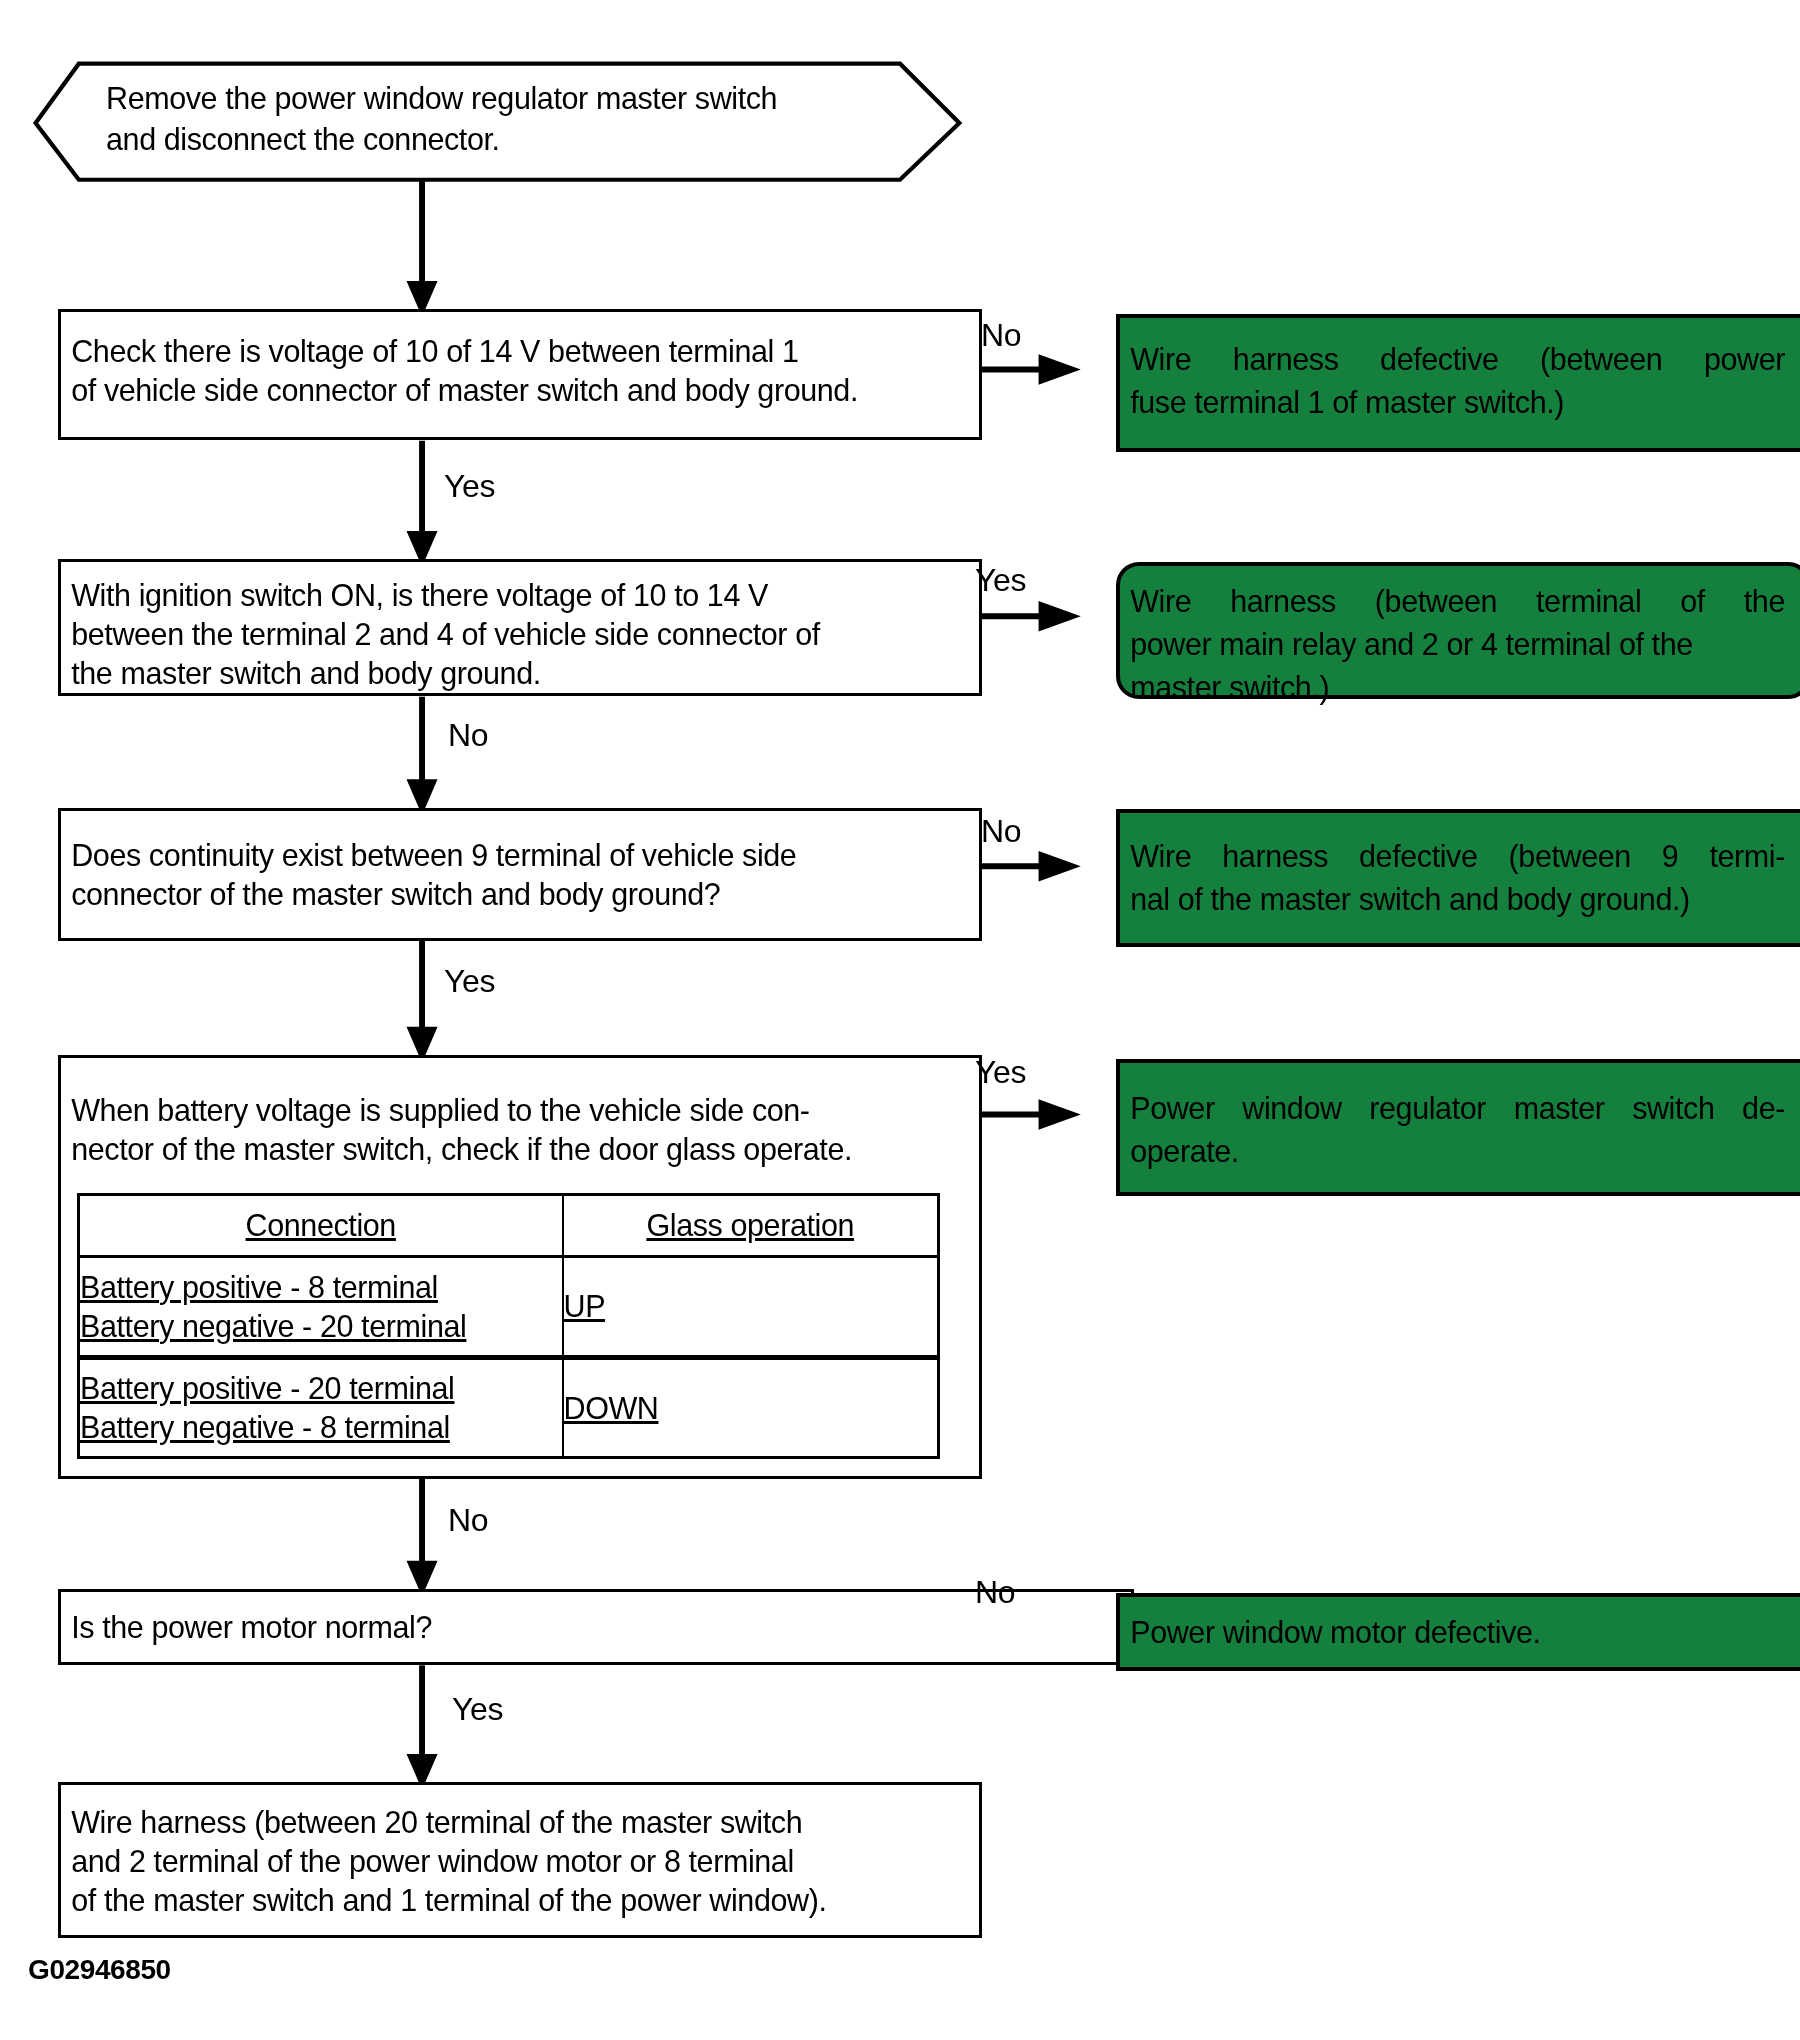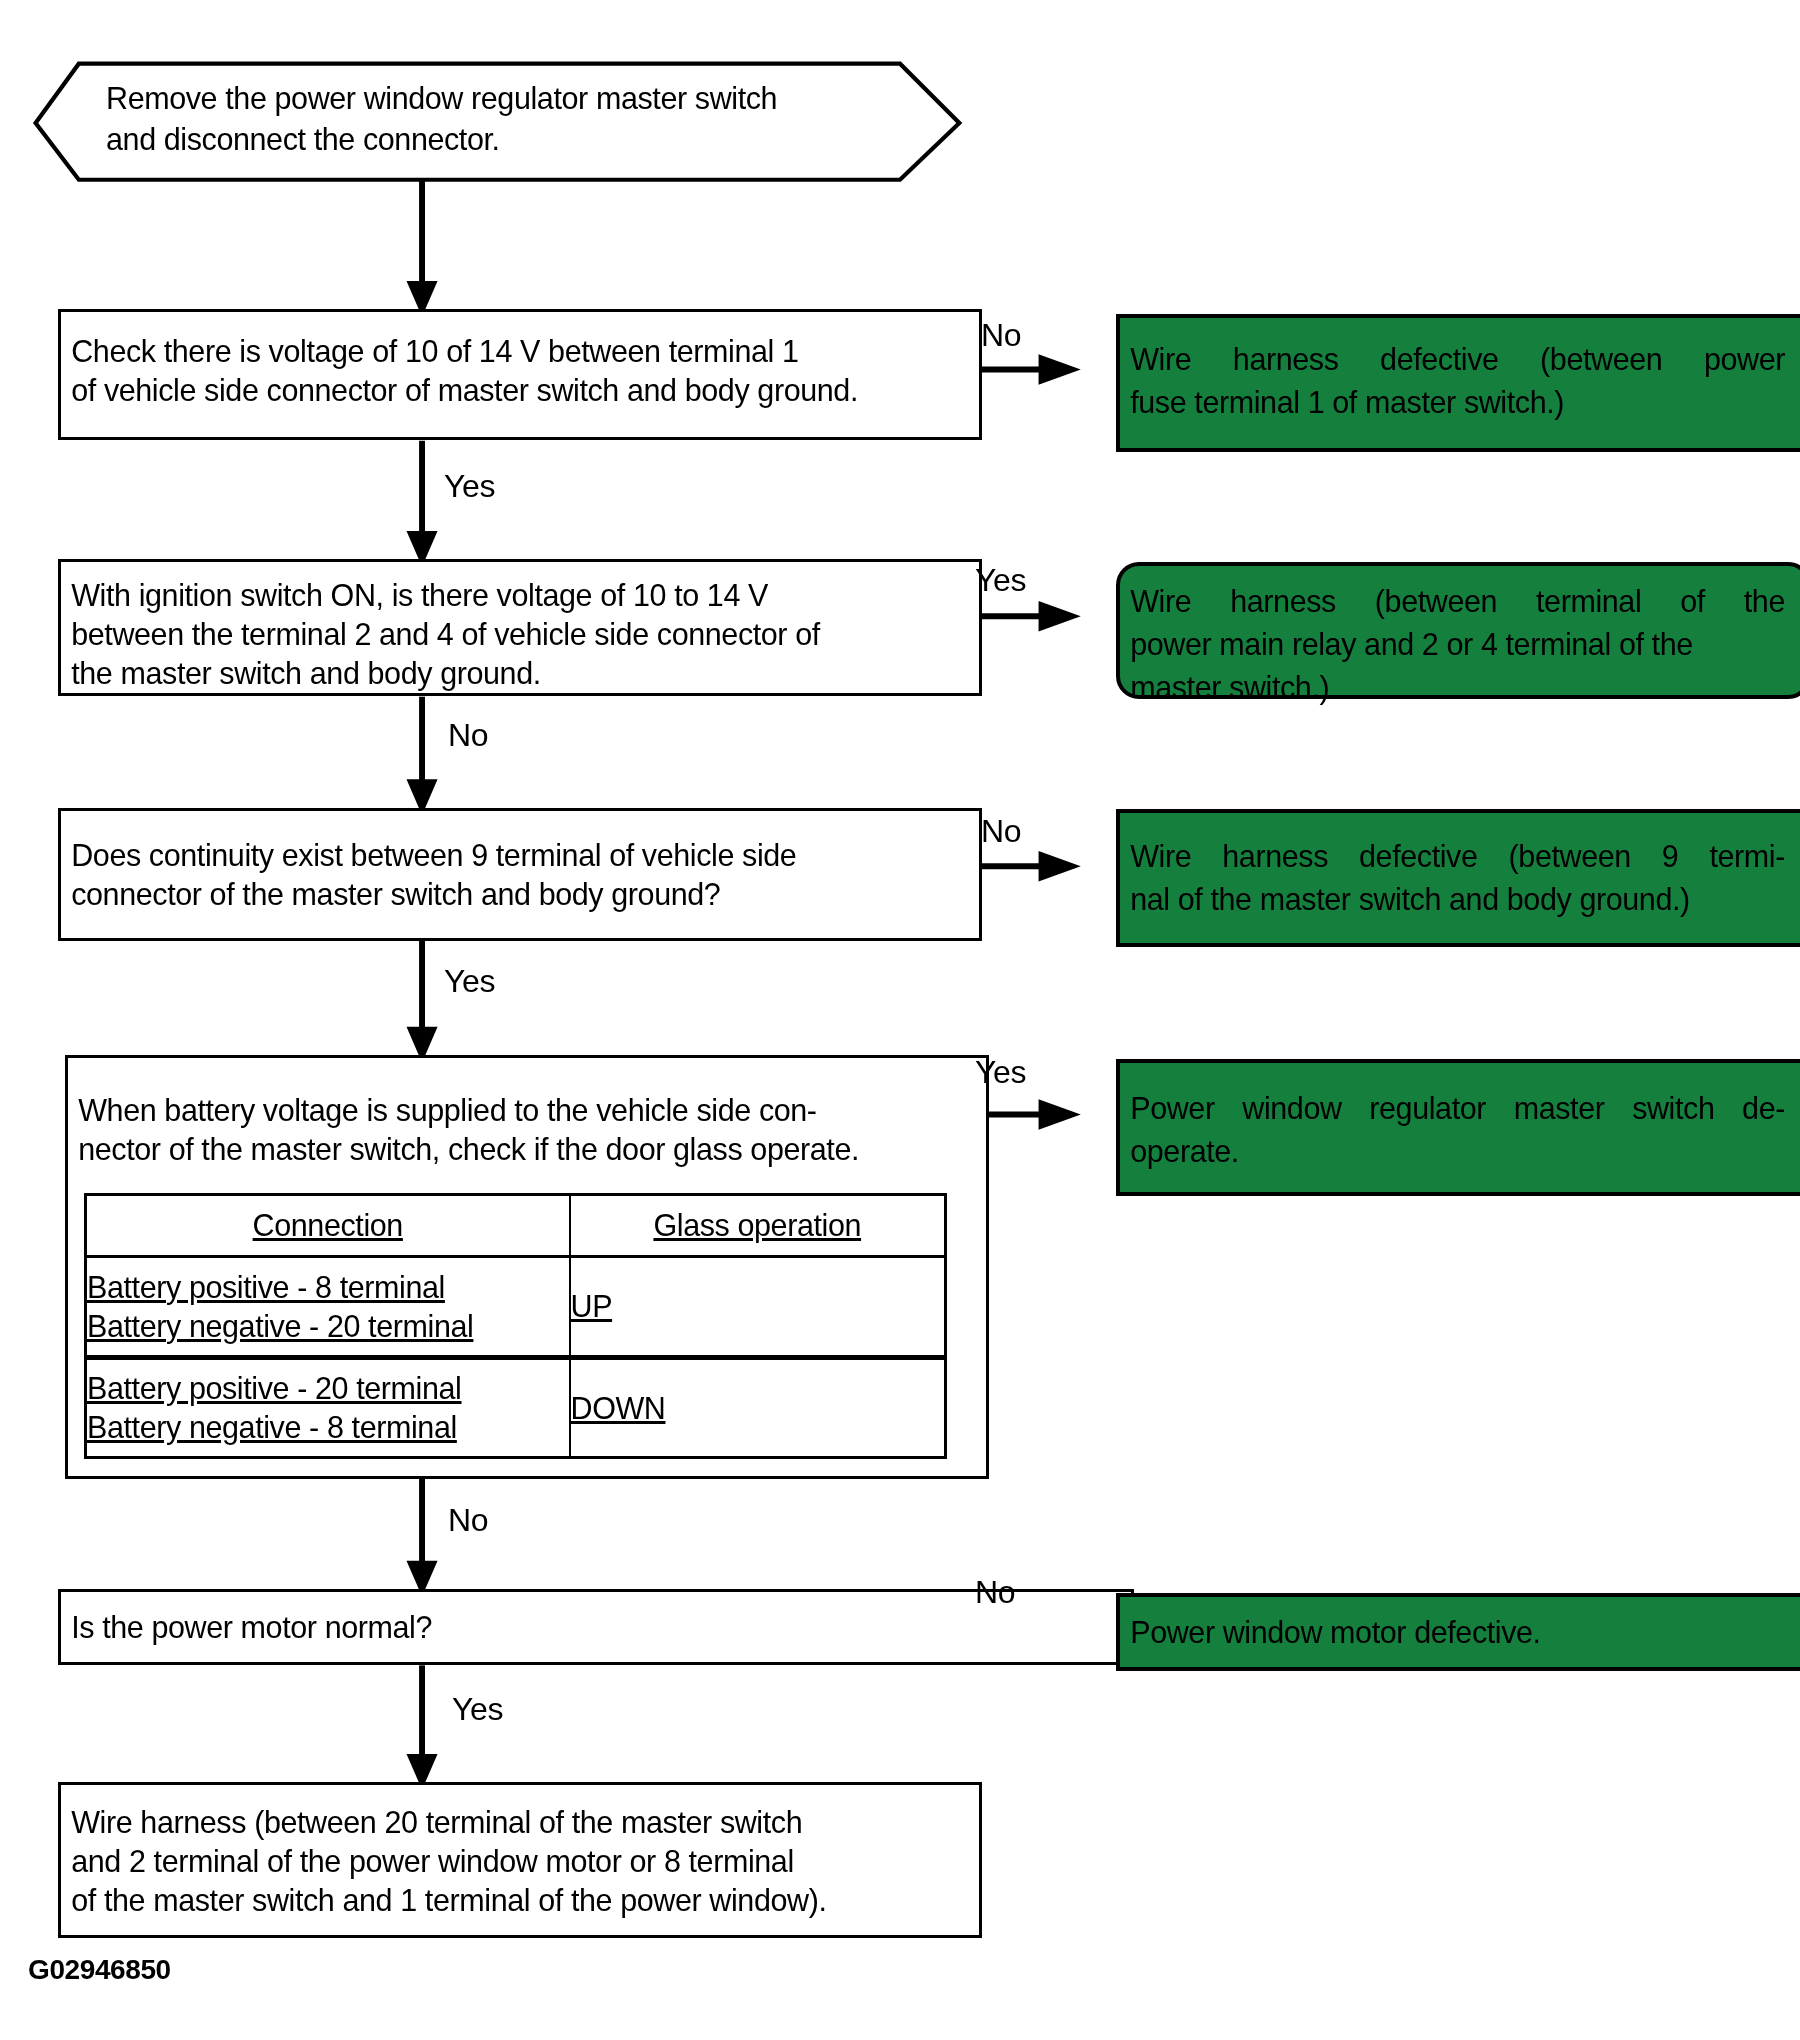--- a/index.html
+++ b/index.html
@@ -147,21 +147,21 @@
   <div class="box vcenter" style="left:34px;top:808px;width:924px;height:133px;padding:0 8.5px 0 10.2px;">
     <div class="line">Does continuity exist between 9 terminal of vehicle side</div>
     <div class="line">connector of the master switch and body ground?</div>
   </div>
 
   <div class="rbox vcenter" style="left:1072px;top:809px;width:695px;height:138px;padding:0 22px 0 10.2px;">
     <div class="rline j">Wire harness defective (between 9 termi-</div>
     <div class="rline">nal of the master switch and body ground.)</div>
   </div>
 
-  <div class="box" style="left:41px;top:1055px;width:924px;height:424px;padding:33px 8.5px 0 10.2px;position:absolute;">
+  <div class="box" style="left:34px;top:1055px;width:924px;height:424px;padding:33px 8.5px 0 10.2px;position:absolute;">
     <div class="line">When battery voltage is supplied to the vehicle side con-</div>
     <div class="line">nector of the master switch, check if the door glass operate.</div>
 
     <div class="dtable">
       <table class="glass">
         <colgroup>
             <col style="width:484px">
             <col style="width:376px">
           </colgroup>
         <tbody>

